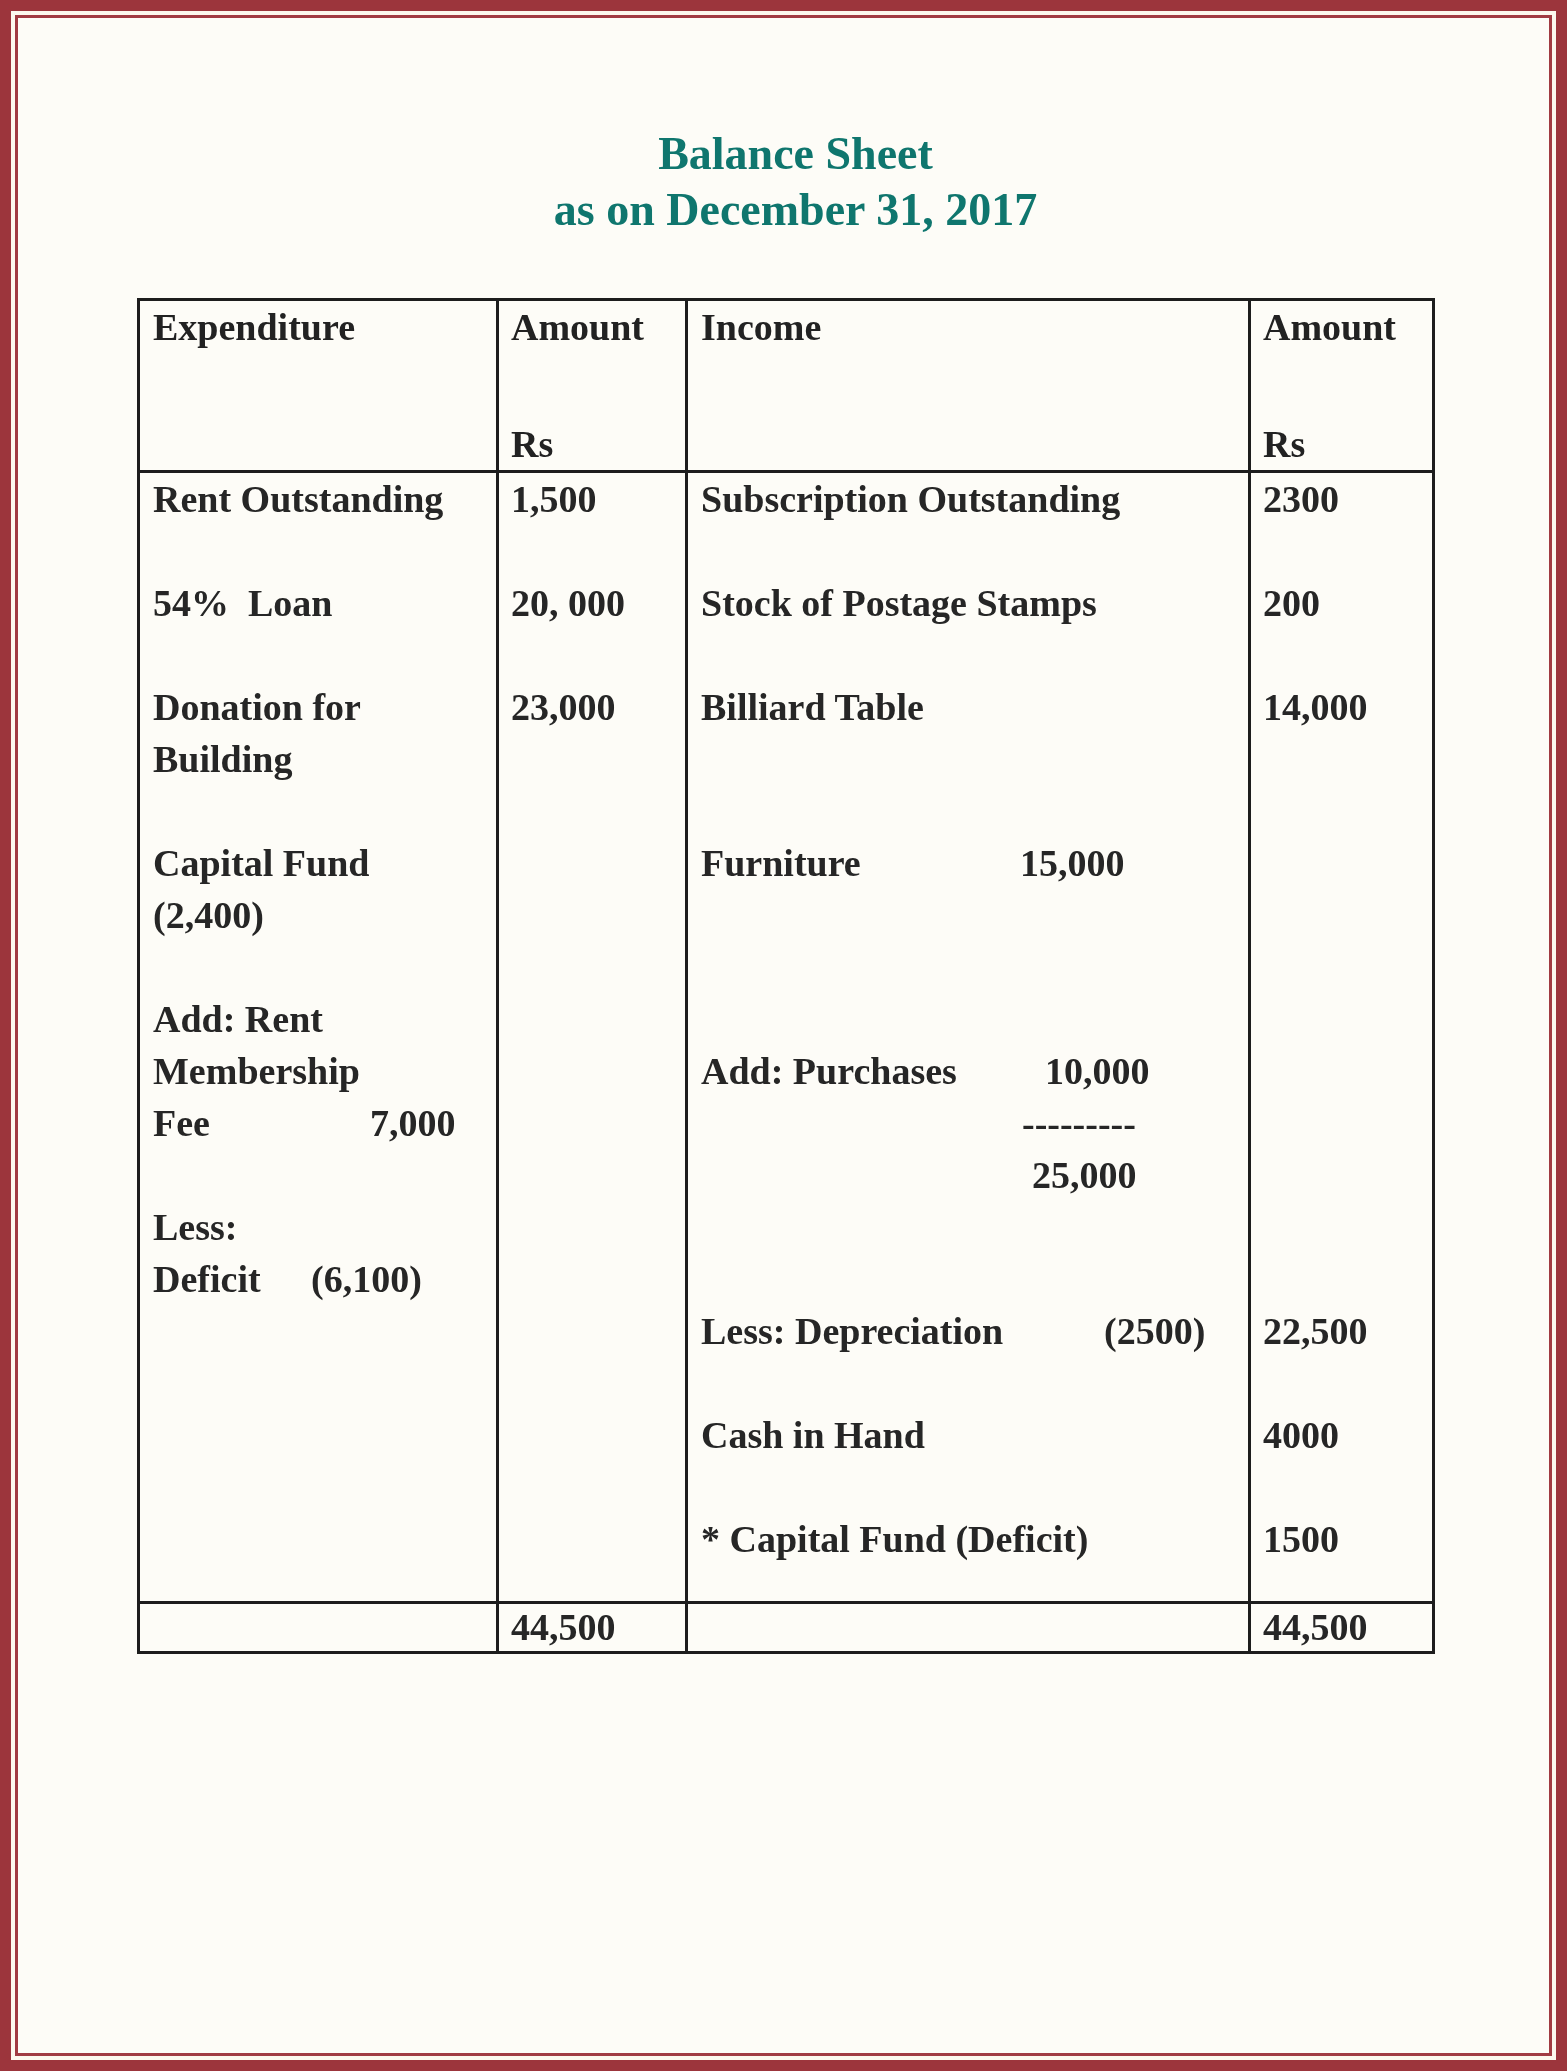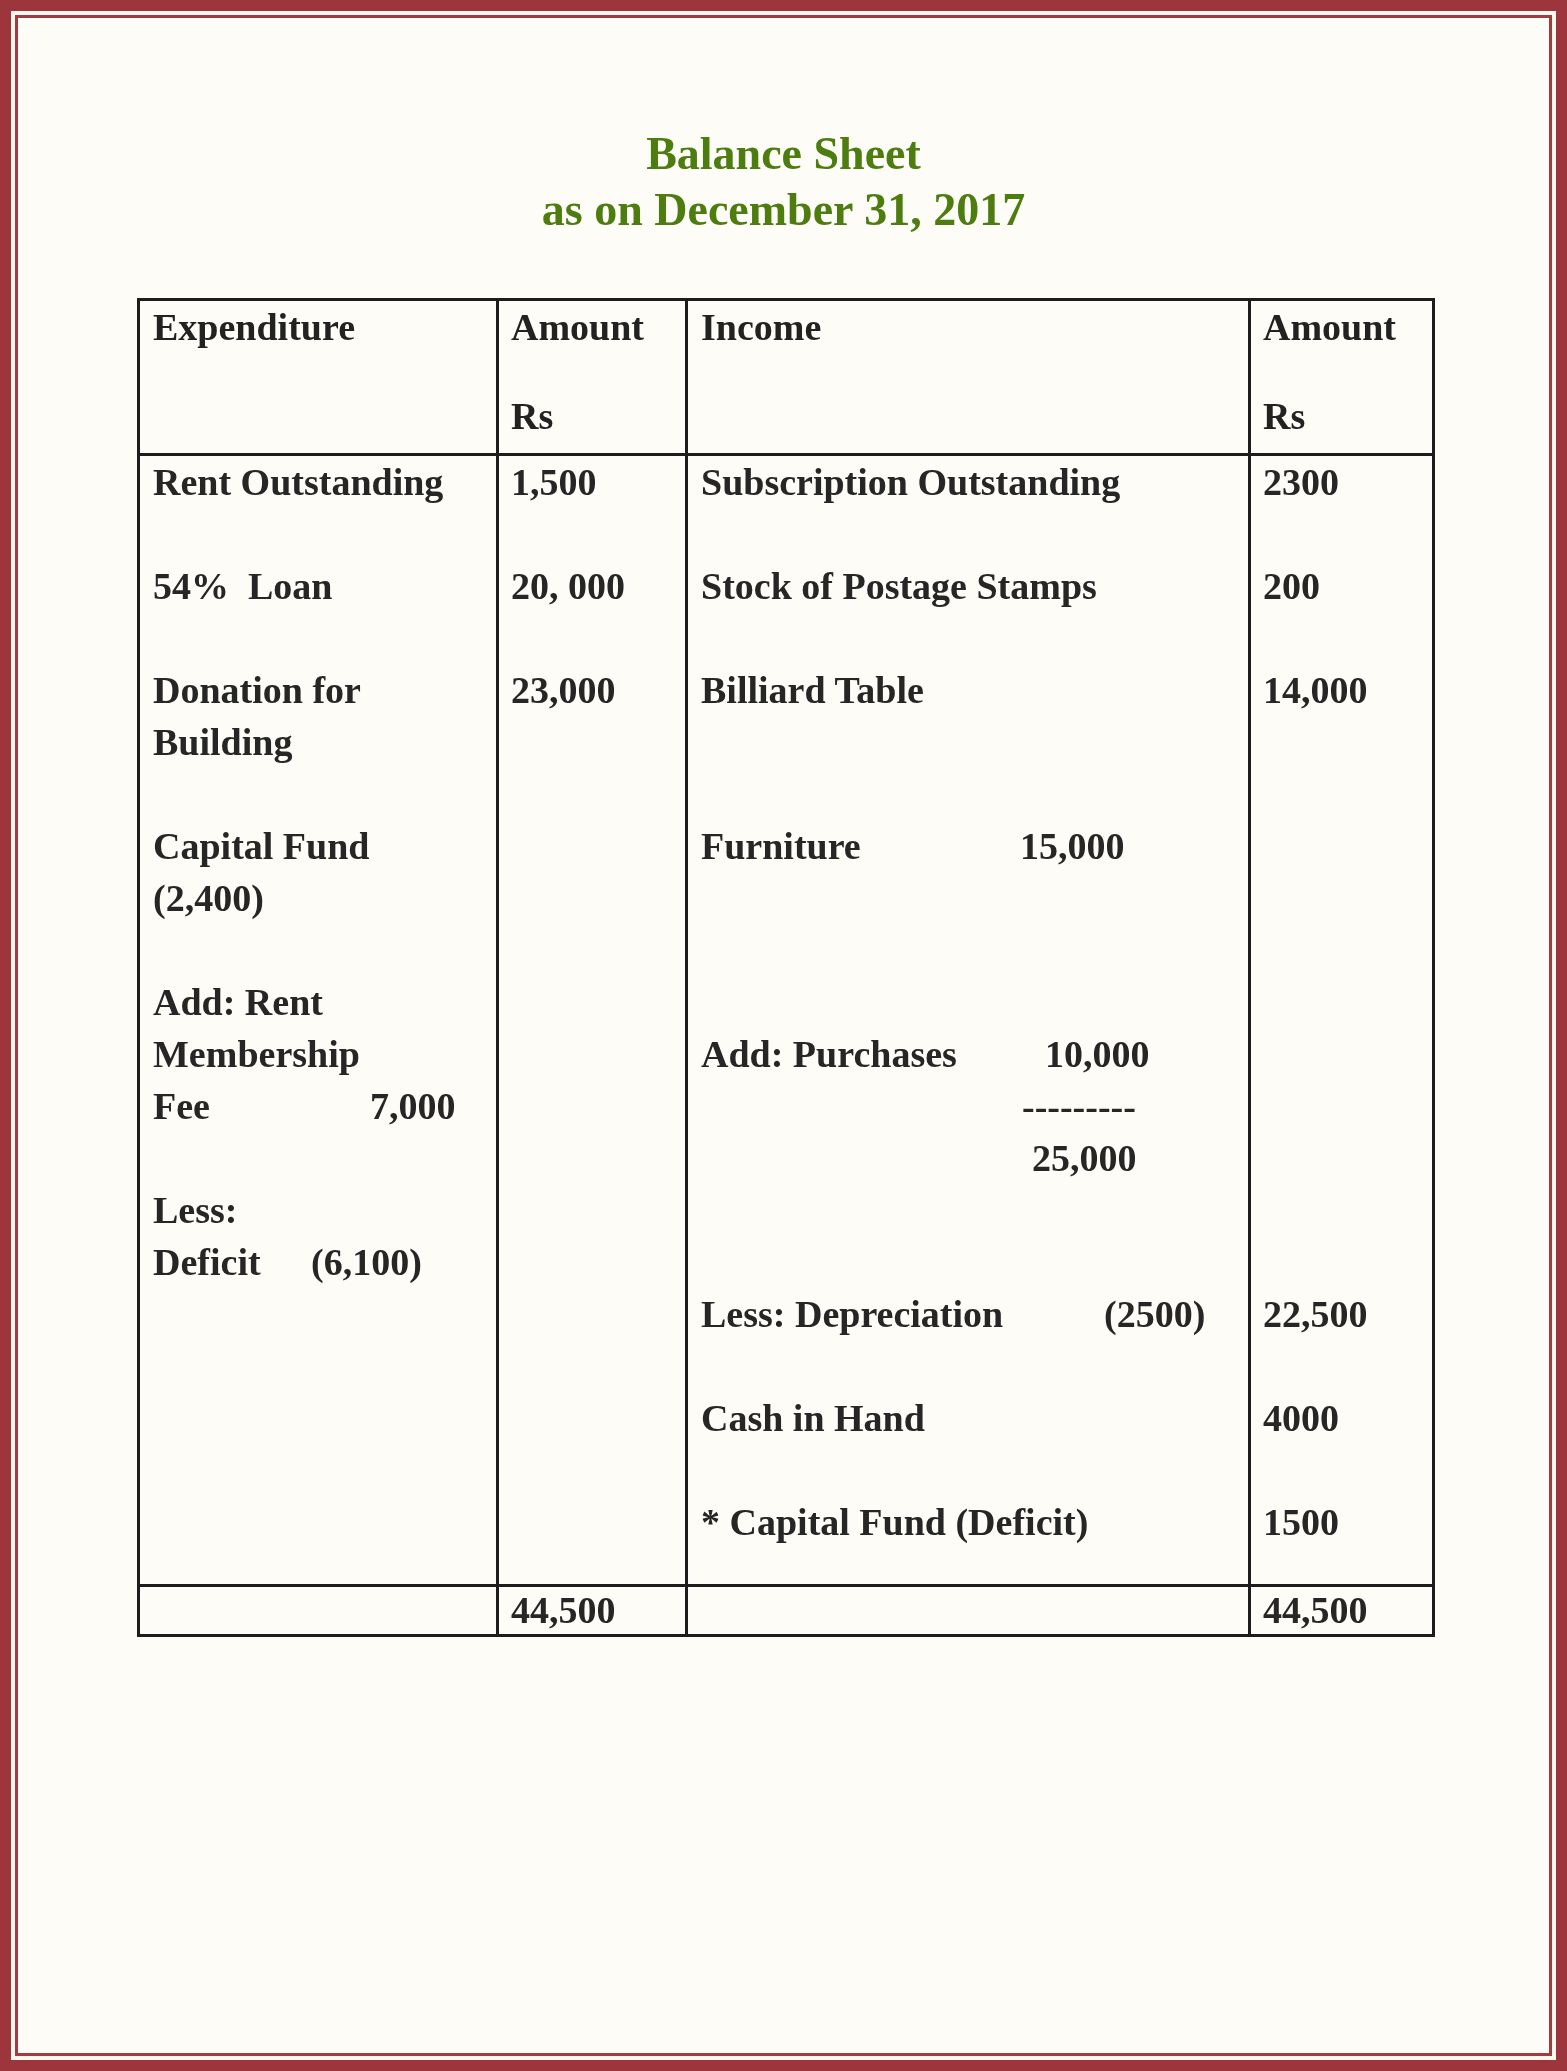--- a/index.html
+++ b/index.html
@@ -20,47 +20,47 @@
   .frame-inner{
     width:100%;height:100%;
     box-sizing:border-box;
     border:3px solid #a13b42;
     background:#fdfcf7;
     position:relative;
     overflow:hidden;
   }
   .doc-title{
     position:absolute;
-    top:108px;left:0;width:100%;
+    top:108px;left:12px;width:100%;
     text-align:center;
     font-weight:bold;
     font-size:46px;
     line-height:56px;
-    color:#4d7c0f;
+    color:#0f766e;
   }
   table.bs{
     position:absolute;
     left:119px;top:280px;
     width:1295px;
     border-collapse:collapse;
     table-layout:fixed;
     font-size:38px;
   }
   table.bs td{
     border:3px solid #1d1d1d;
     vertical-align:top;
     box-sizing:border-box;
     overflow:visible;
     font-weight:bold;
   }
   td.c-exp, td.c-inc{padding:0 6px 16px 13px;}
   td.c-amt{padding:0 4px 0 12px;}
   tr.hdr td{height:155px;font-weight:bold;color:#222;}
   .hdr-label{line-height:52px;white-space:pre;}
-  .hdr-unit{line-height:52px;margin-top:37px;white-space:pre;}
+  .hdr-unit{line-height:52px;margin-top:65px;white-space:pre;}
   tr.bodyrow td{height:1131px;}
   .ln{
     height:52px;
     line-height:52px;
     position:relative;
     white-space:pre;
   }
   .ln .val{
     position:absolute;
     top:0;

